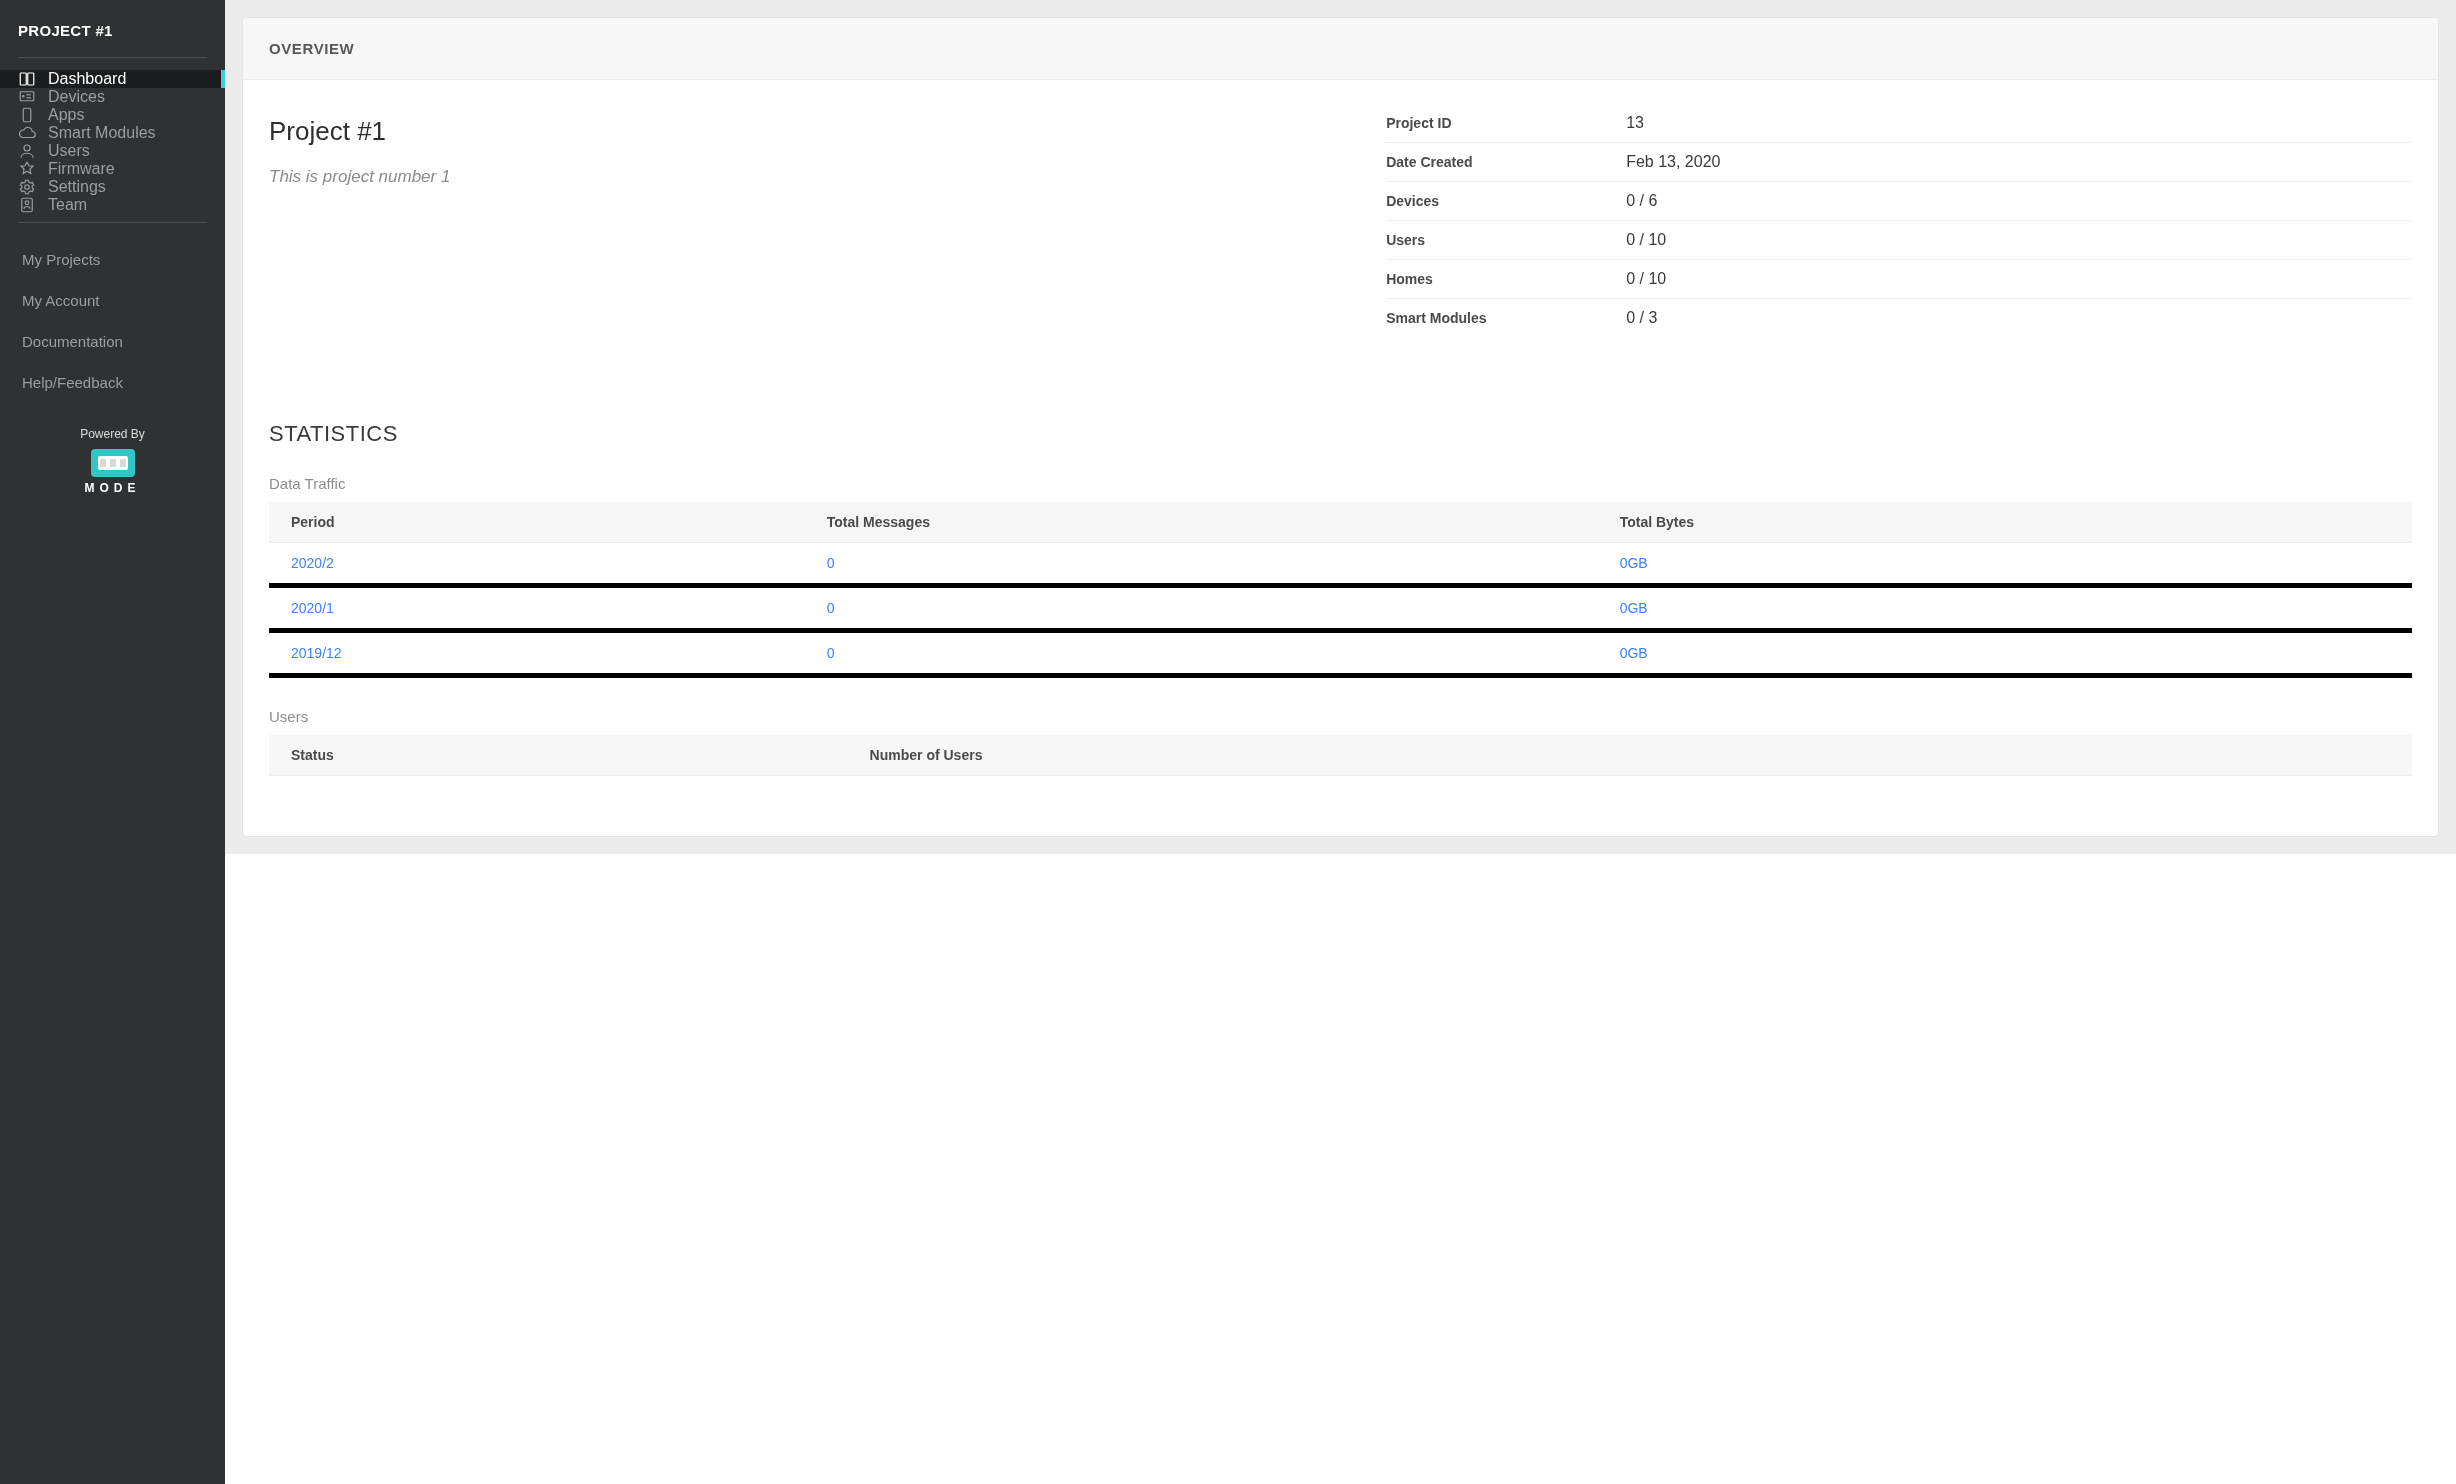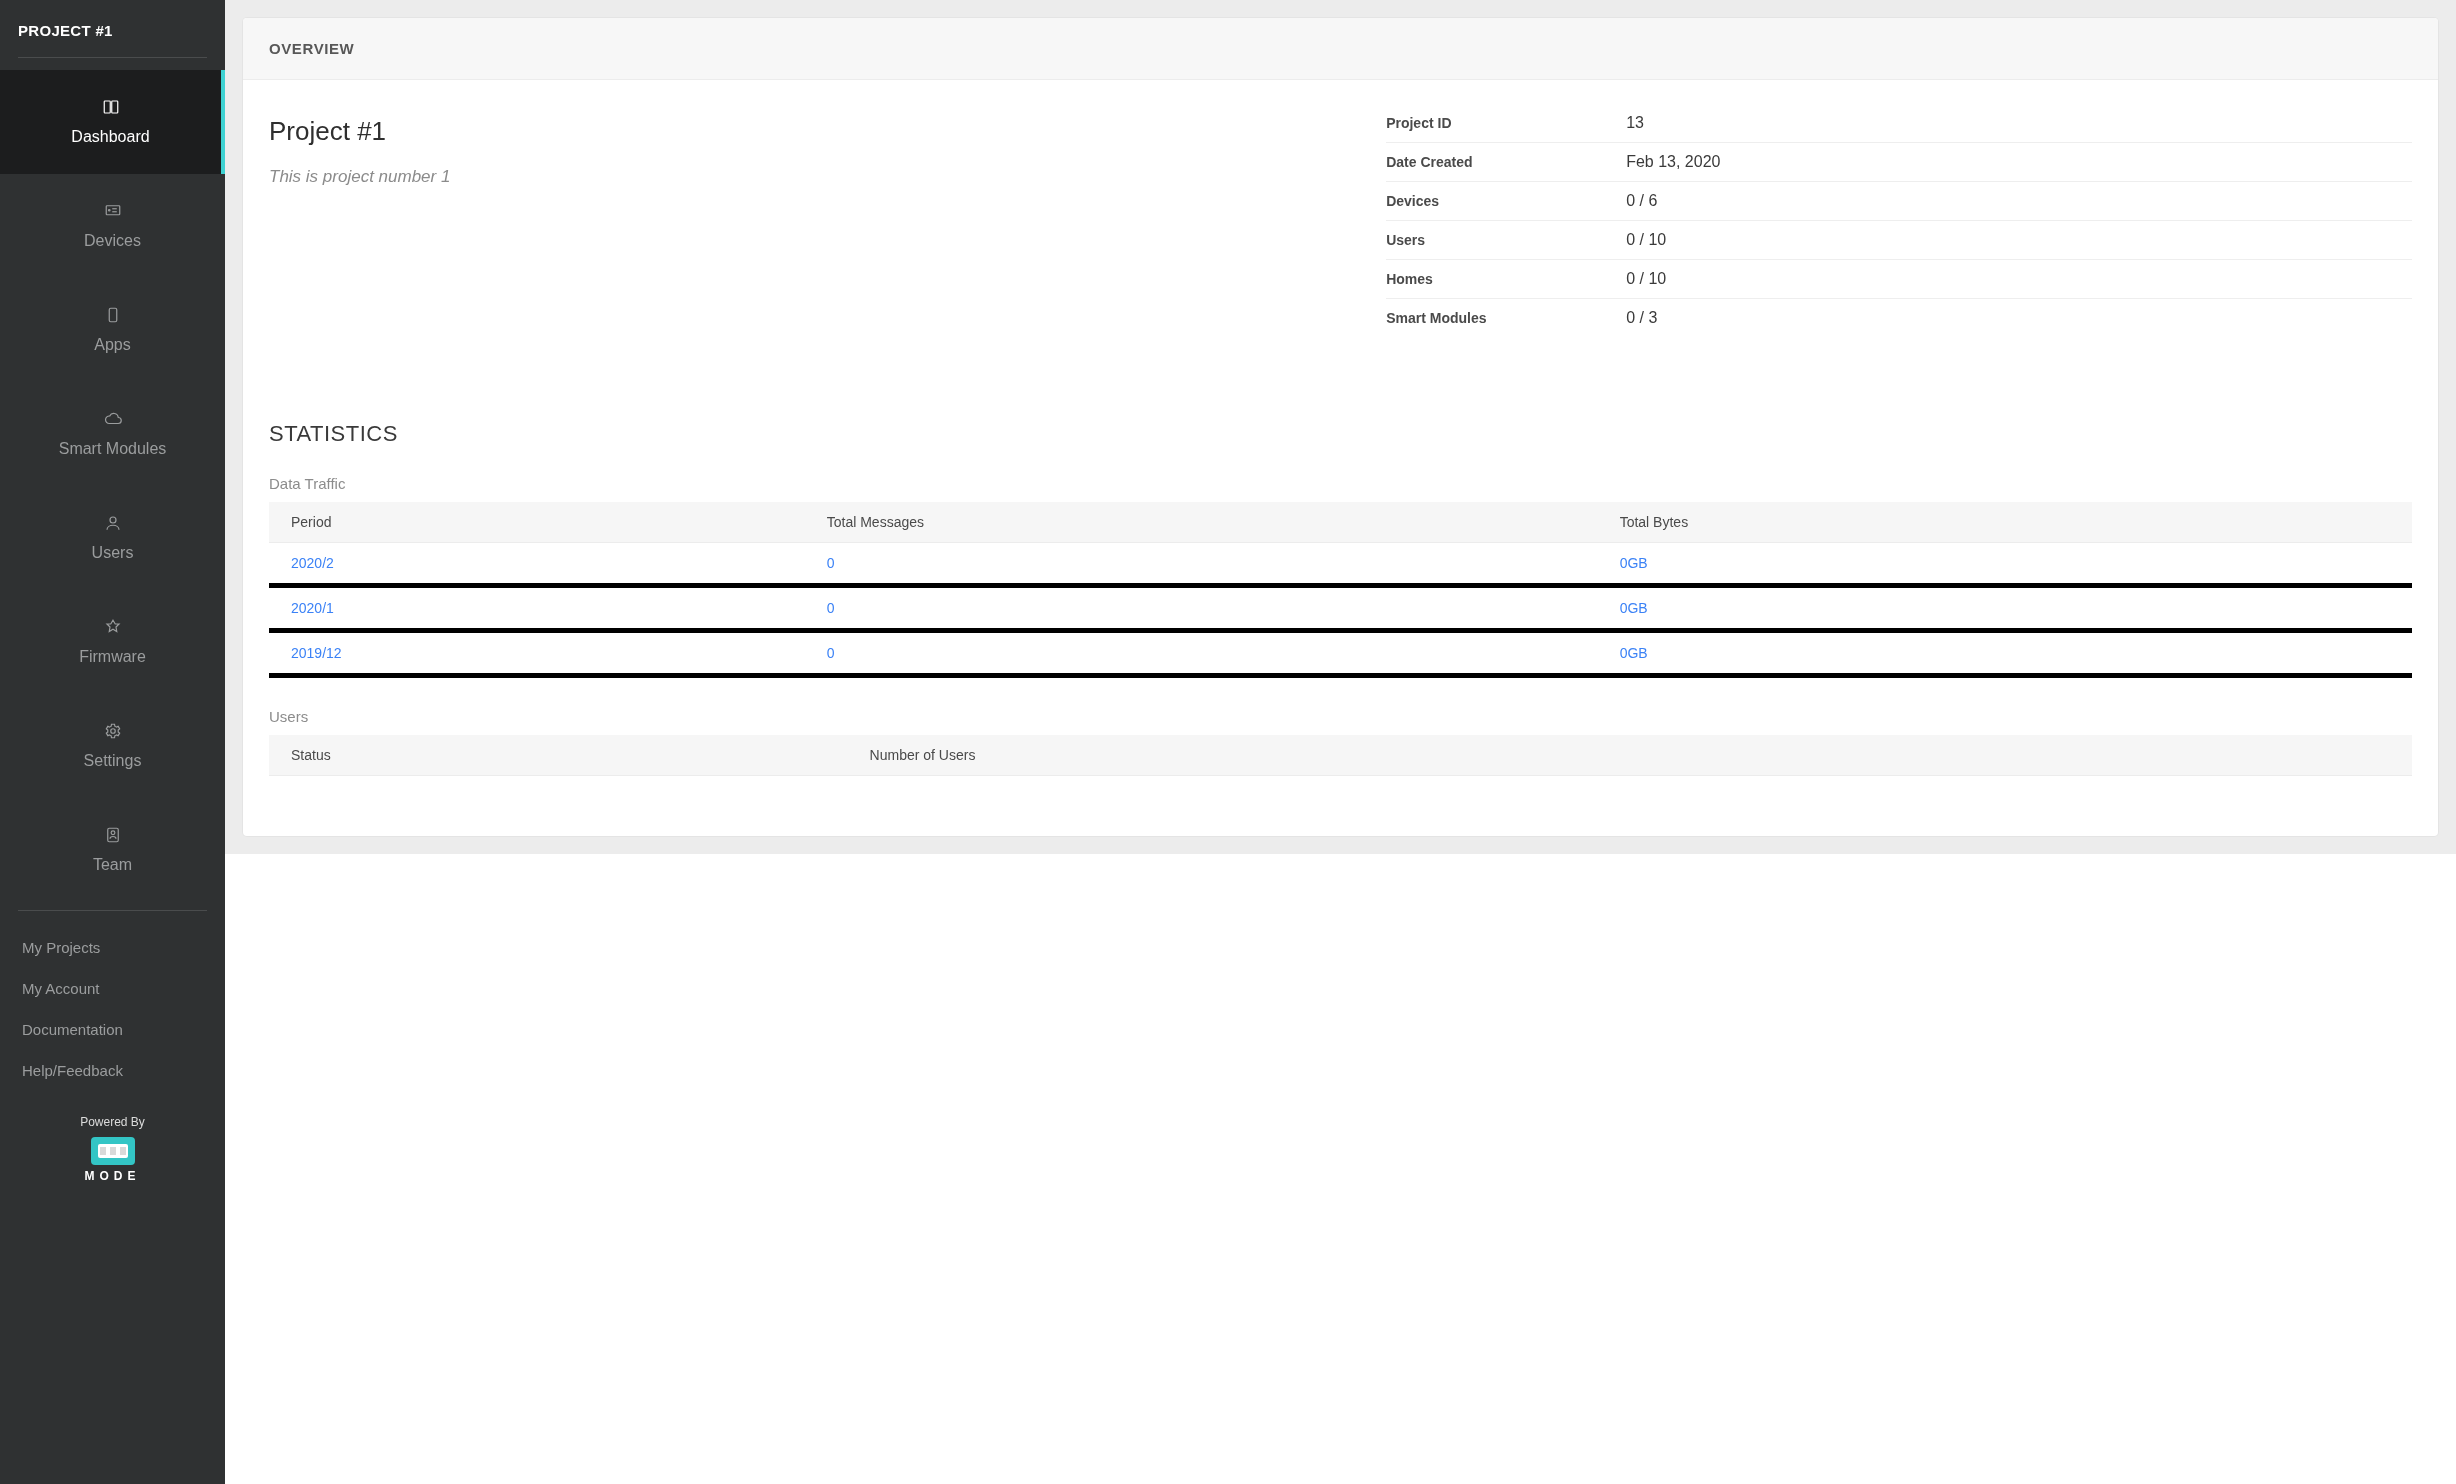--- a/index.html
+++ b/index.html
@@ -34,25 +34,24 @@
   .sidebar-divider {
     border: none;
     border-top: 1px solid #4a4c4d;
     margin: 0 18px 12px 18px;
   }
   .nav-group { padding-bottom: 8px; }
   .nav-item {
     display: flex;
     align-items: center;
     gap: 12px;
-    padding: 28px 18px;
+    padding: 0 18px;
     font-size: 16px;
     color: #9b9d9e;
     cursor: pointer;
-    flex-direction: column;
   }
   .nav-item.active {
     background: #1c1d1e;
     color: #ffffff;
     border-right: 4px solid #3ed2d2;
   }
   .nav-icon {
     width: 18px;
     height: 18px;
     display: inline-flex;
@@ -179,21 +178,21 @@
   }
   table.data {
     width: 100%;
     border-collapse: collapse;
     font-size: 14px;
   }
   table.data thead th {
     text-align: left;
     background: #f6f6f6;
     color: #4a4a4a;
-    font-weight: 400;
+    font-weight: 700;
     padding: 12px 22px;
     border-bottom: 1px solid #ececec;
   }
   table.data tbody td {
     padding: 12px 22px;
     border-bottom: 5px solid #000000;
     color: #3b82f6;
   }
   .subsection { margin-bottom: 30px; }
 </style>

